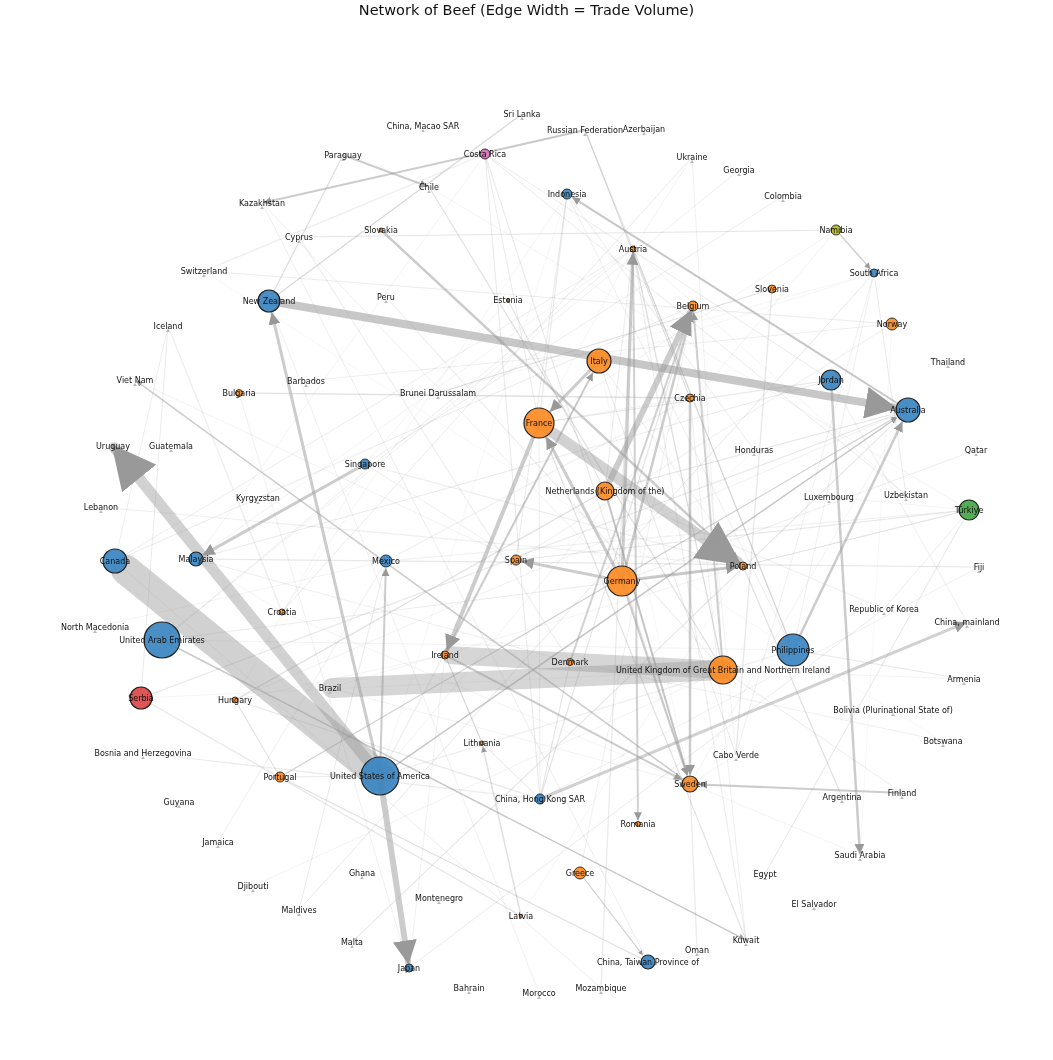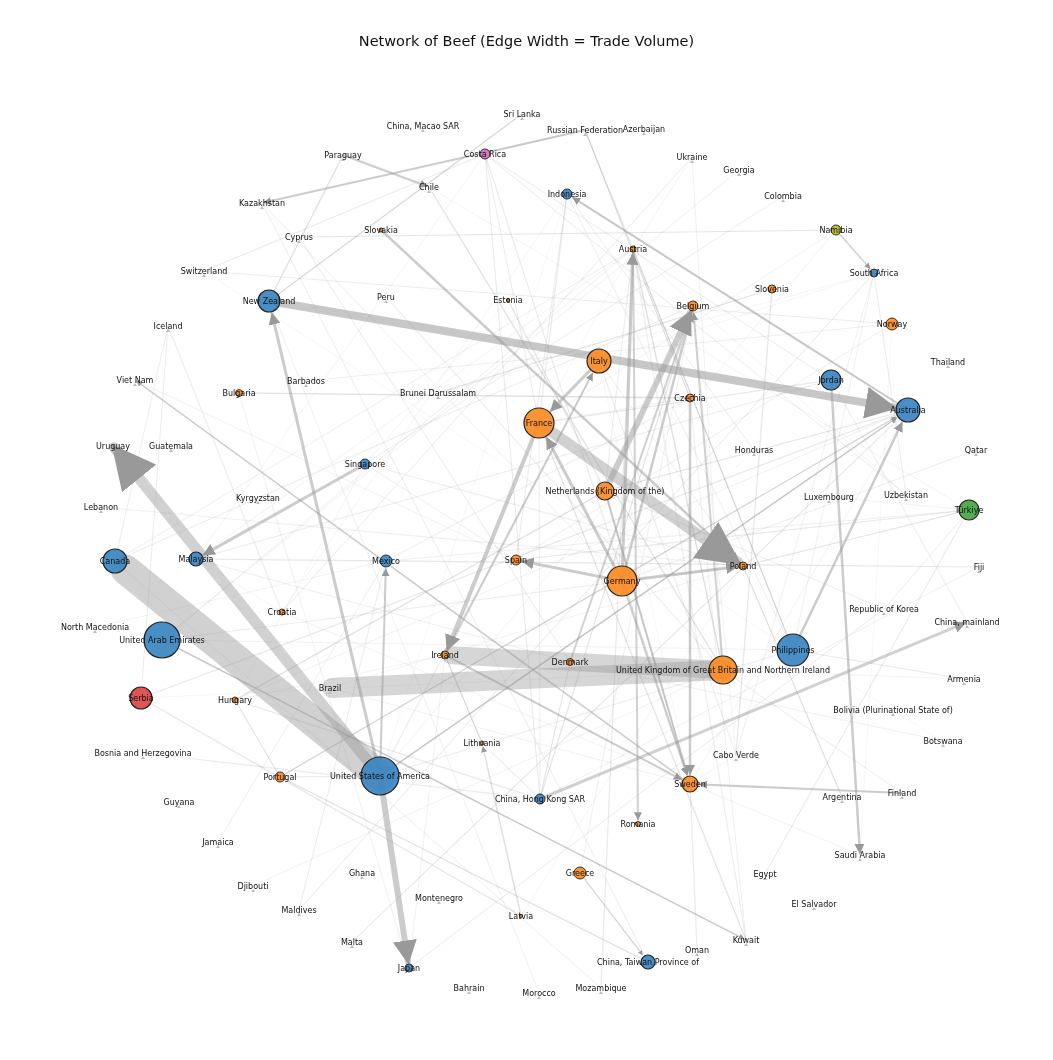--- a/index.html
+++ b/index.html
@@ -1,19 +1,19 @@
 <!DOCTYPE html>
 <html><head>
 <meta charset="utf-8">
 <style>
   html, body { margin: 0; padding: 0; background: #ffffff; }
   body { width: 1053px; height: 1060px; position: relative; overflow: hidden;
          font-family: "DejaVu Sans", sans-serif; }
   #title { position: absolute; left: 0; top: 2px; width: 1053px; text-align: center;
-           font-size: 14.5px; color: #111; margin-top: 31px; }
+           font-size: 14.5px; color: #111; }
   #graph { position: absolute; left: 0; top: 0; }
   .lbl { font-family: "DejaVu Sans", sans-serif; font-size: 8px; fill: #111; }
 </style>
 </head>
 <body>
 
 <div id="title">Network of Beef (Edge Width = Trade Volume)</div>
 
 <svg id="graph" width="1053" height="1060" viewBox="0 0 1053 1060">
   <defs>

